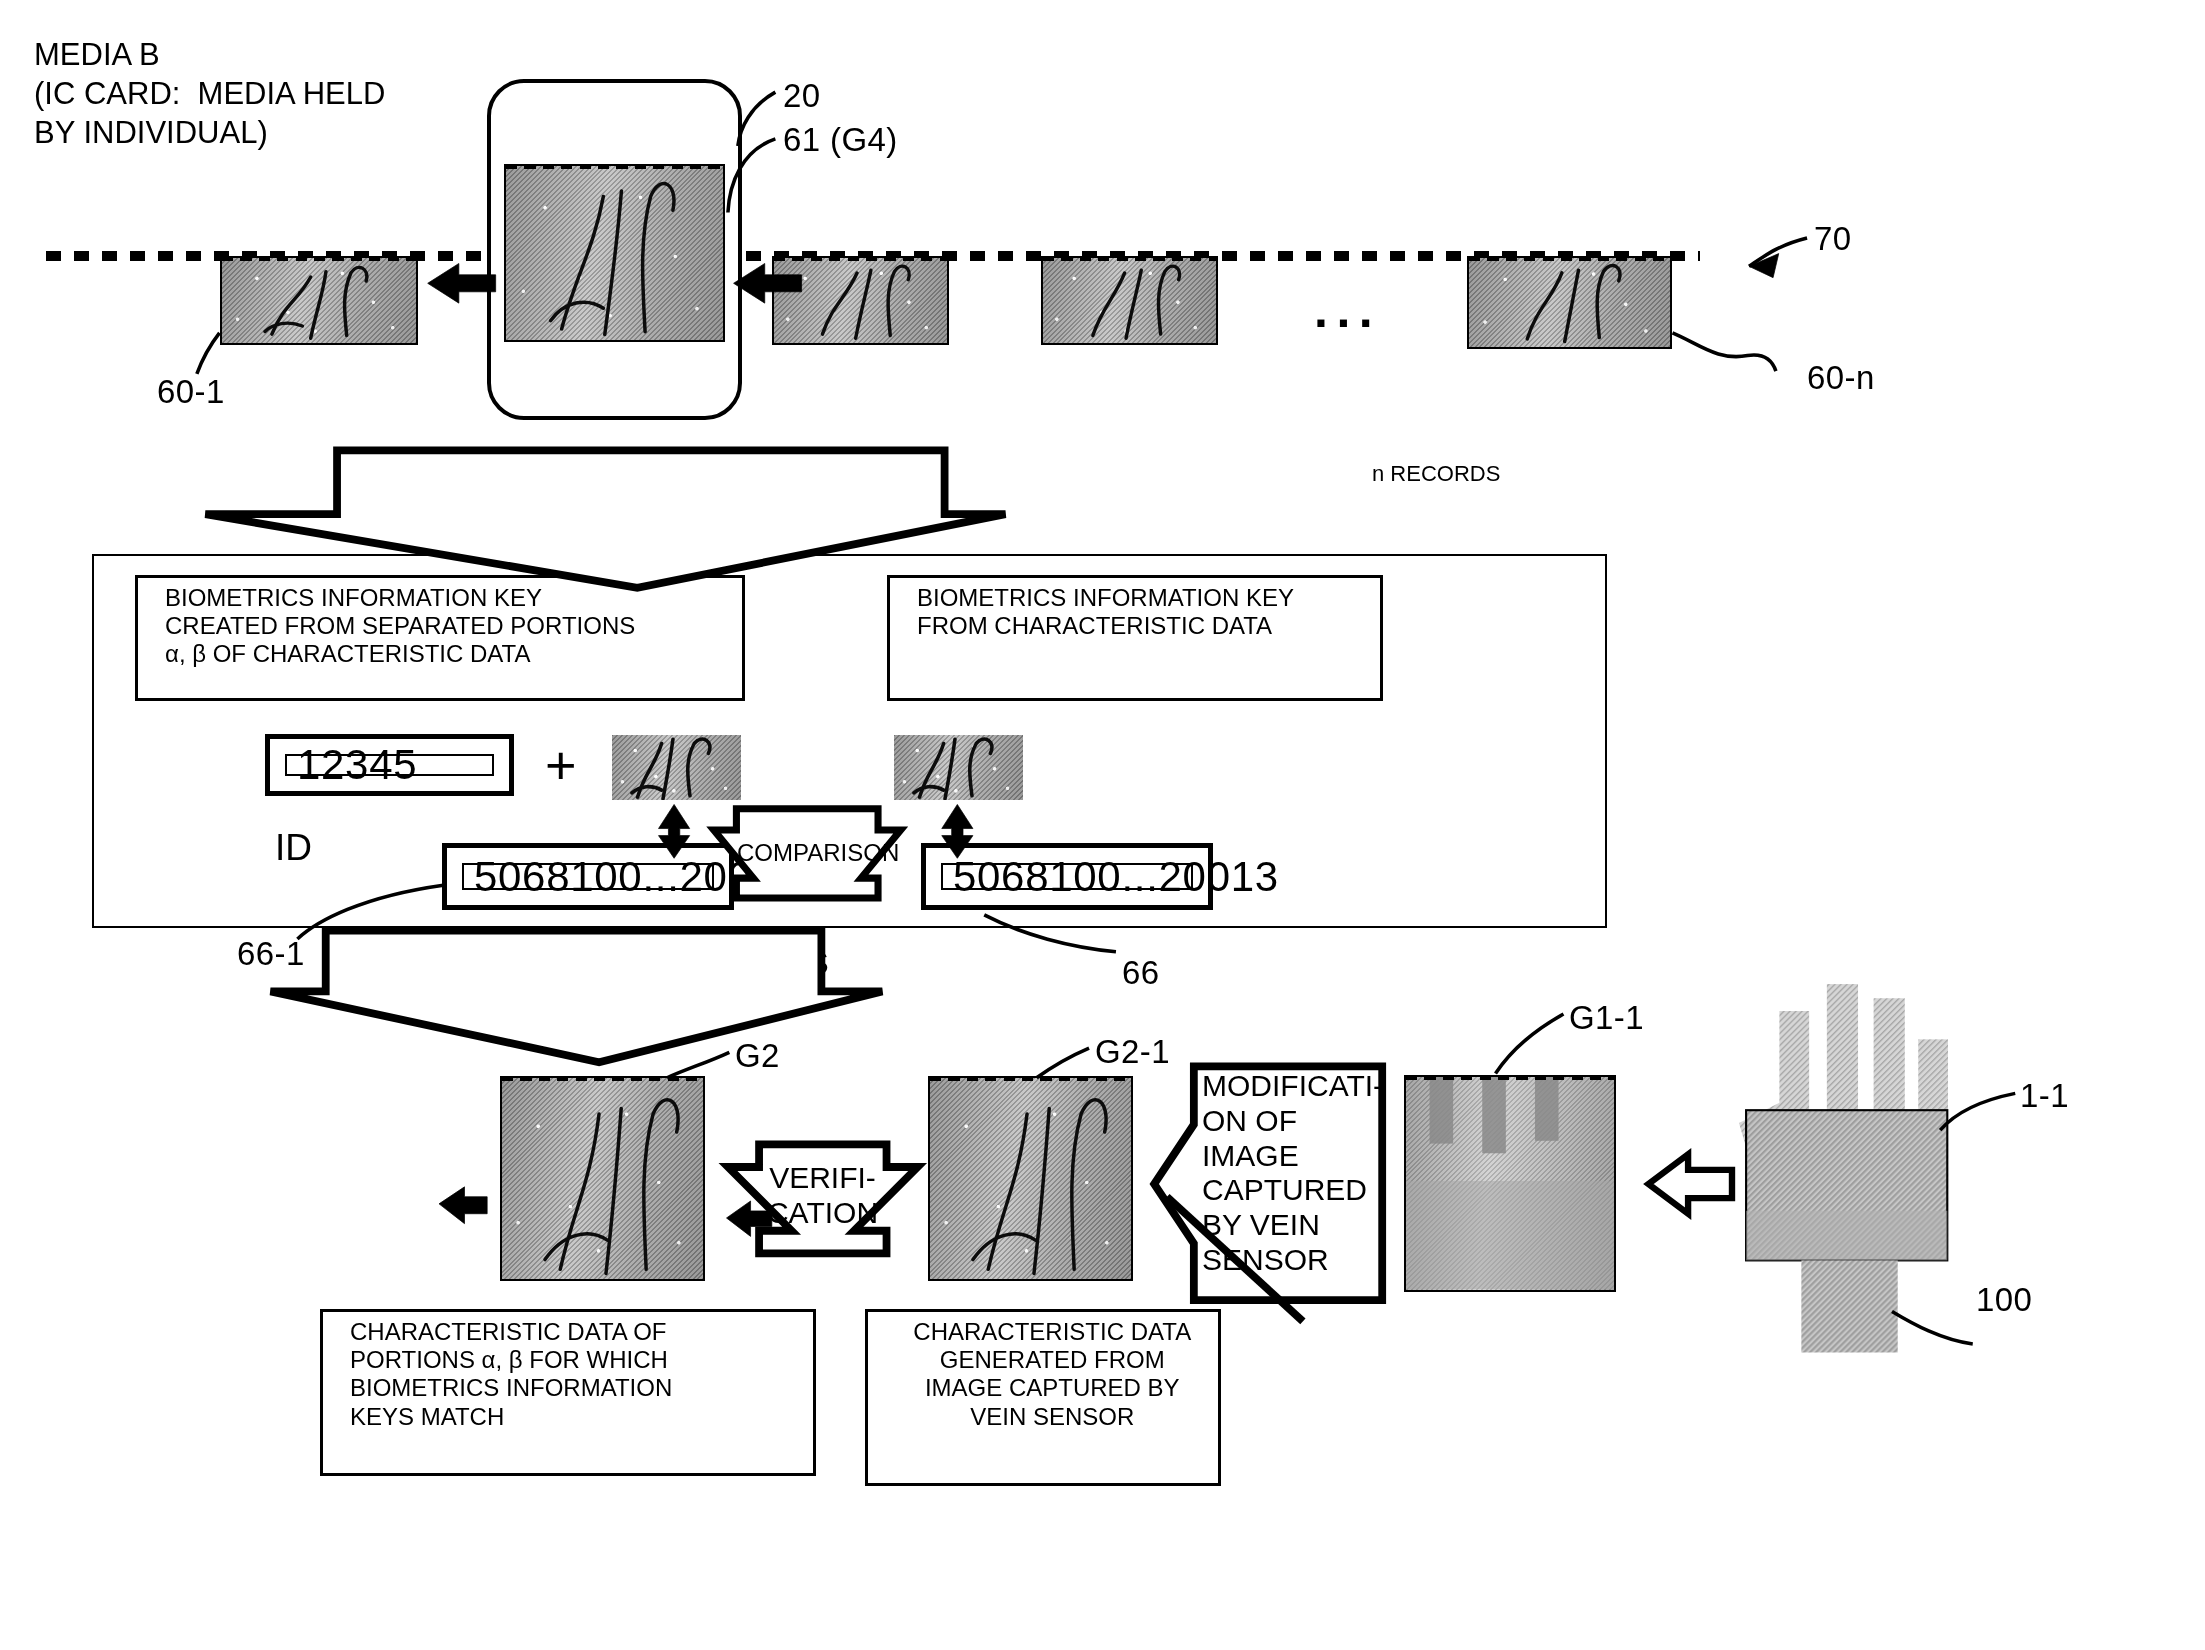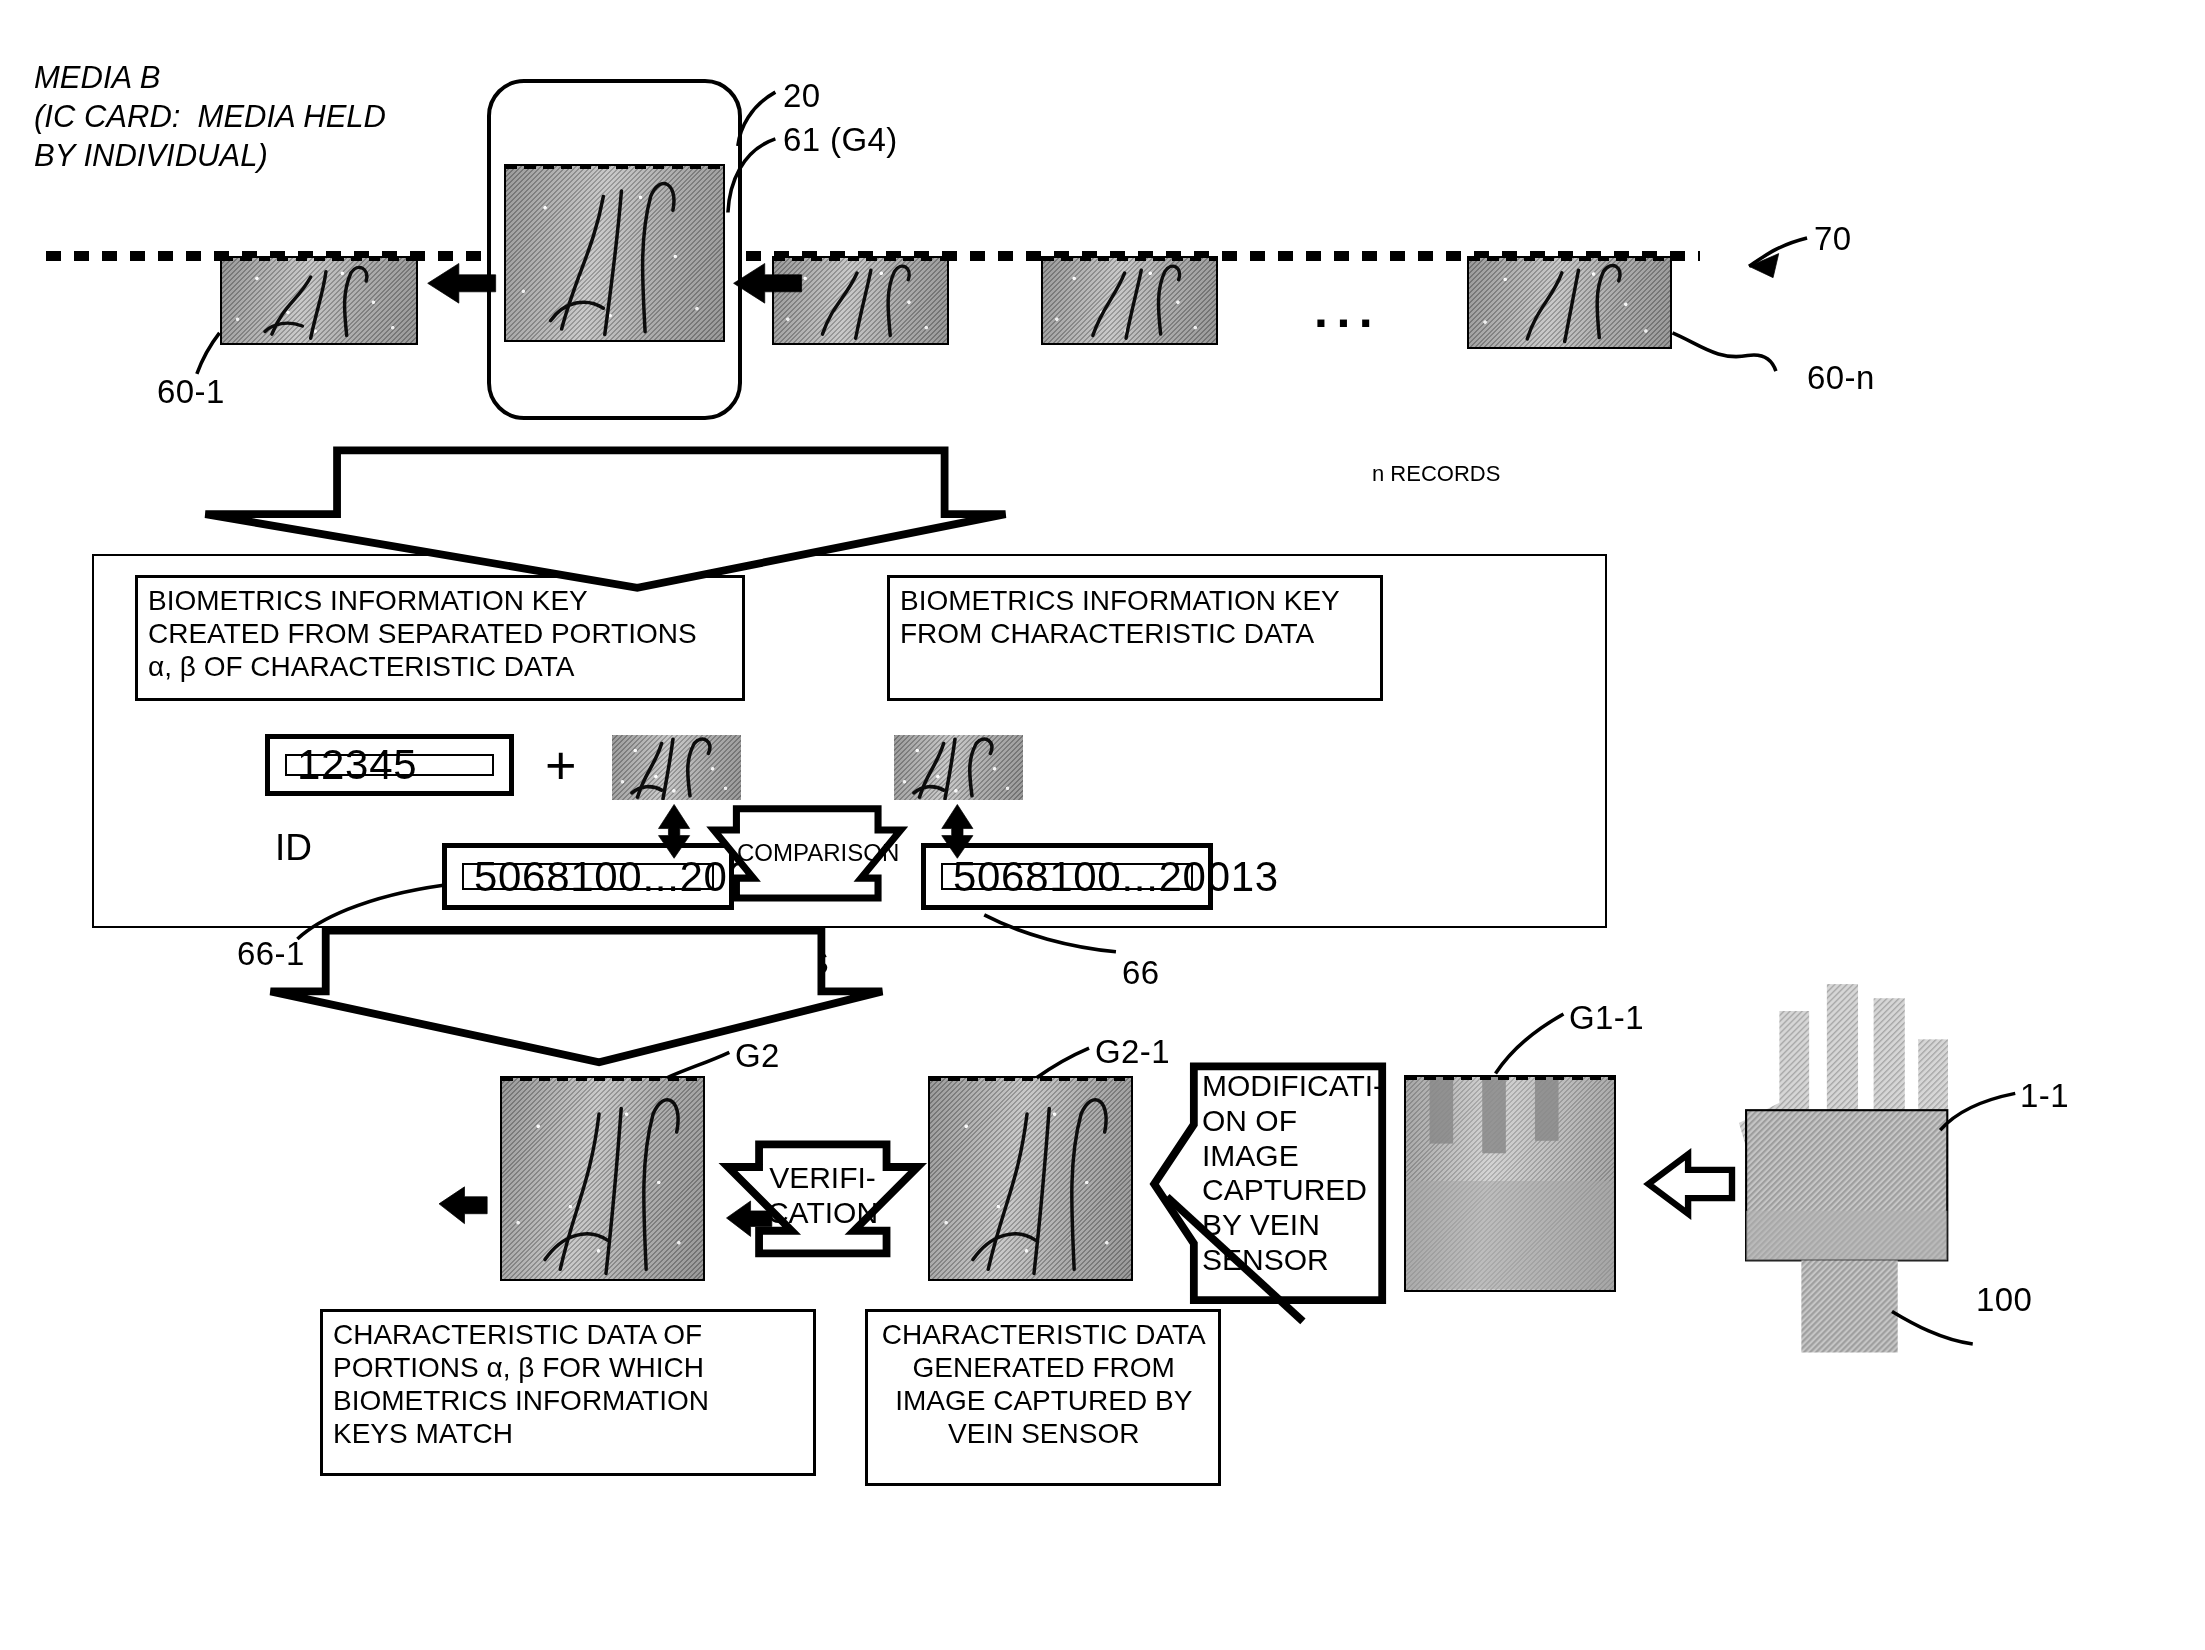--- a/index.html
+++ b/index.html
@@ -5,21 +5,21 @@
   html,body{margin:0;padding:0;background:#ffffff;}
   body{
     width:2205px;height:1650px;position:relative;overflow:hidden;
     font-family:"Liberation Sans", sans-serif;
     color:#000;
   }
   .abs{position:absolute;}
   .txt{font-family:"Liberation Sans", sans-serif;color:#000;white-space:pre;line-height:1.12;}
   .ref{font-size:33px;letter-spacing:0.4px;}
   .hdr{font-size:31px;line-height:1.26;}
-  .boxlabel{font-size:28px;line-height:1.18;}
+  .boxlabel{font-size:24px;line-height:1.18;margin-left:17px;}
 
   
   .vein{
     position:absolute;
     background-color:#9a9a9a;
     background-image:
       radial-gradient(circle at 18% 24%, rgba(255,255,255,.95) 0 1.4px, rgba(255,255,255,0) 2.1px),
       radial-gradient(circle at 34% 64%, rgba(255,255,255,.95) 0 1.4px, rgba(255,255,255,0) 2.1px),
       radial-gradient(circle at 62% 18%, rgba(255,255,255,.95) 0 1.4px, rgba(255,255,255,0) 2.1px),
       radial-gradient(circle at 78% 52%, rgba(255,255,255,.9) 0 1.4px, rgba(255,255,255,0) 2.1px),
@@ -65,21 +65,21 @@
     position:absolute;text-align:center;font-size:31px;line-height:1.22;
     font-family:"Liberation Sans", sans-serif;
   }
   .cardshell{
     position:absolute;border:4.2px solid #000;border-radius:37px;background:#fff;box-sizing:border-box;
   }
 </style>
 </head>
 <body>
 
-<div class="abs txt hdr" style="left:34px;top:58px;width:397px;font-style:italic;">MEDIA B
+<div class="abs txt hdr" style="left:34px;top:35px;width:397px;">MEDIA B
 (IC CARD:  MEDIA HELD
 BY INDIVIDUAL)</div>
 
 <div class="dotline" style="left:46px;top:251px;width:1654px;"></div>
 
 <div class="cardshell" style="left:487px;top:79px;width:255px;height:341px;"></div>
 
 <div class="vein" style="left:220px;top:256px;width:198px;height:89px;">
   <div class="topdots"></div>
   <svg viewBox="0 0 280 125" preserveAspectRatio="none">

